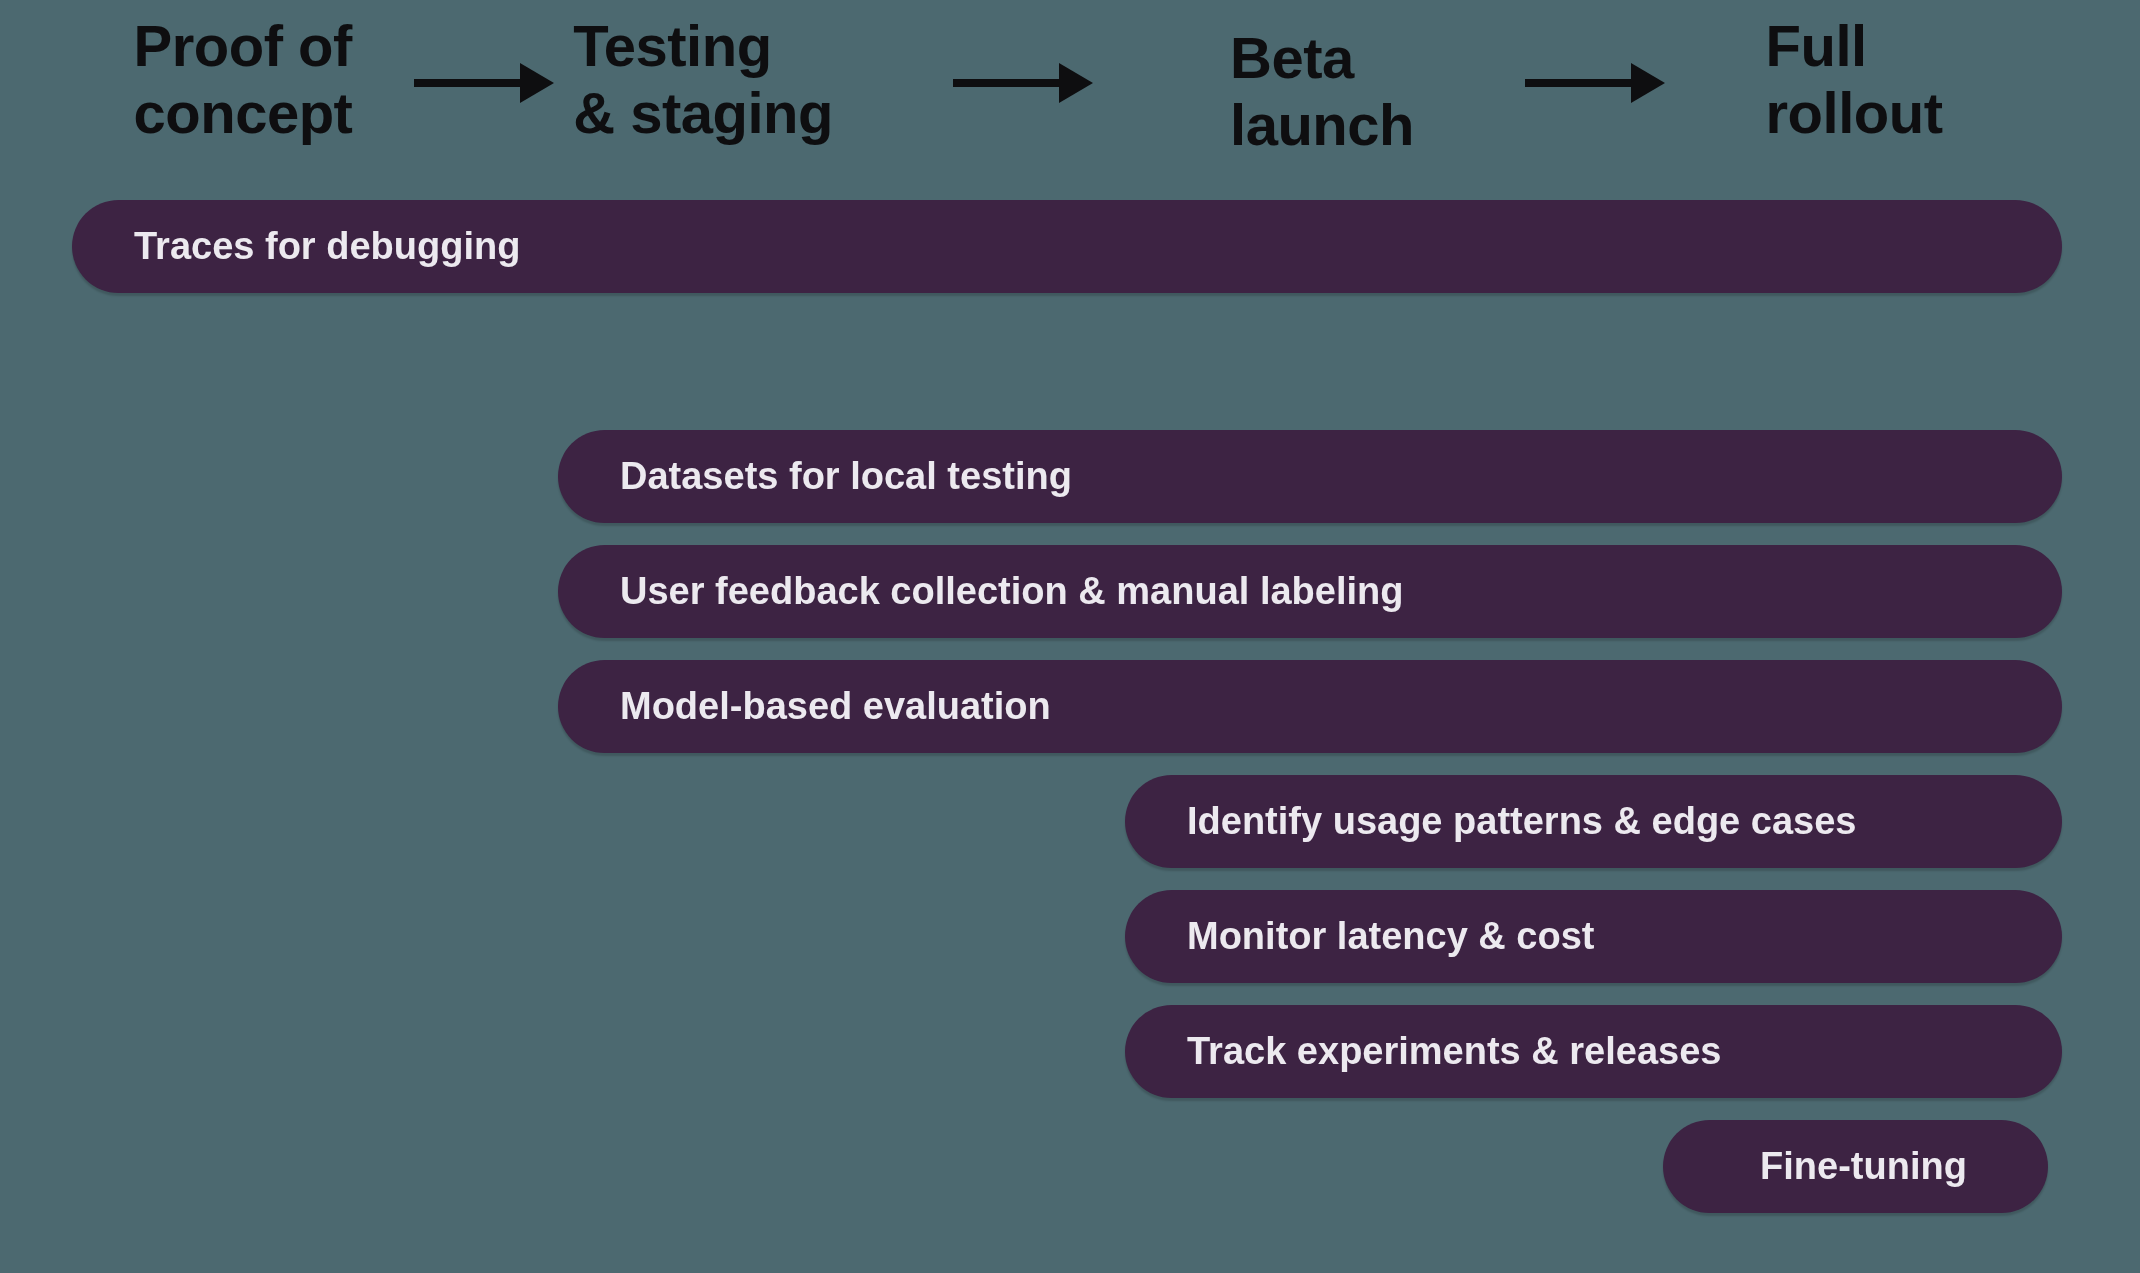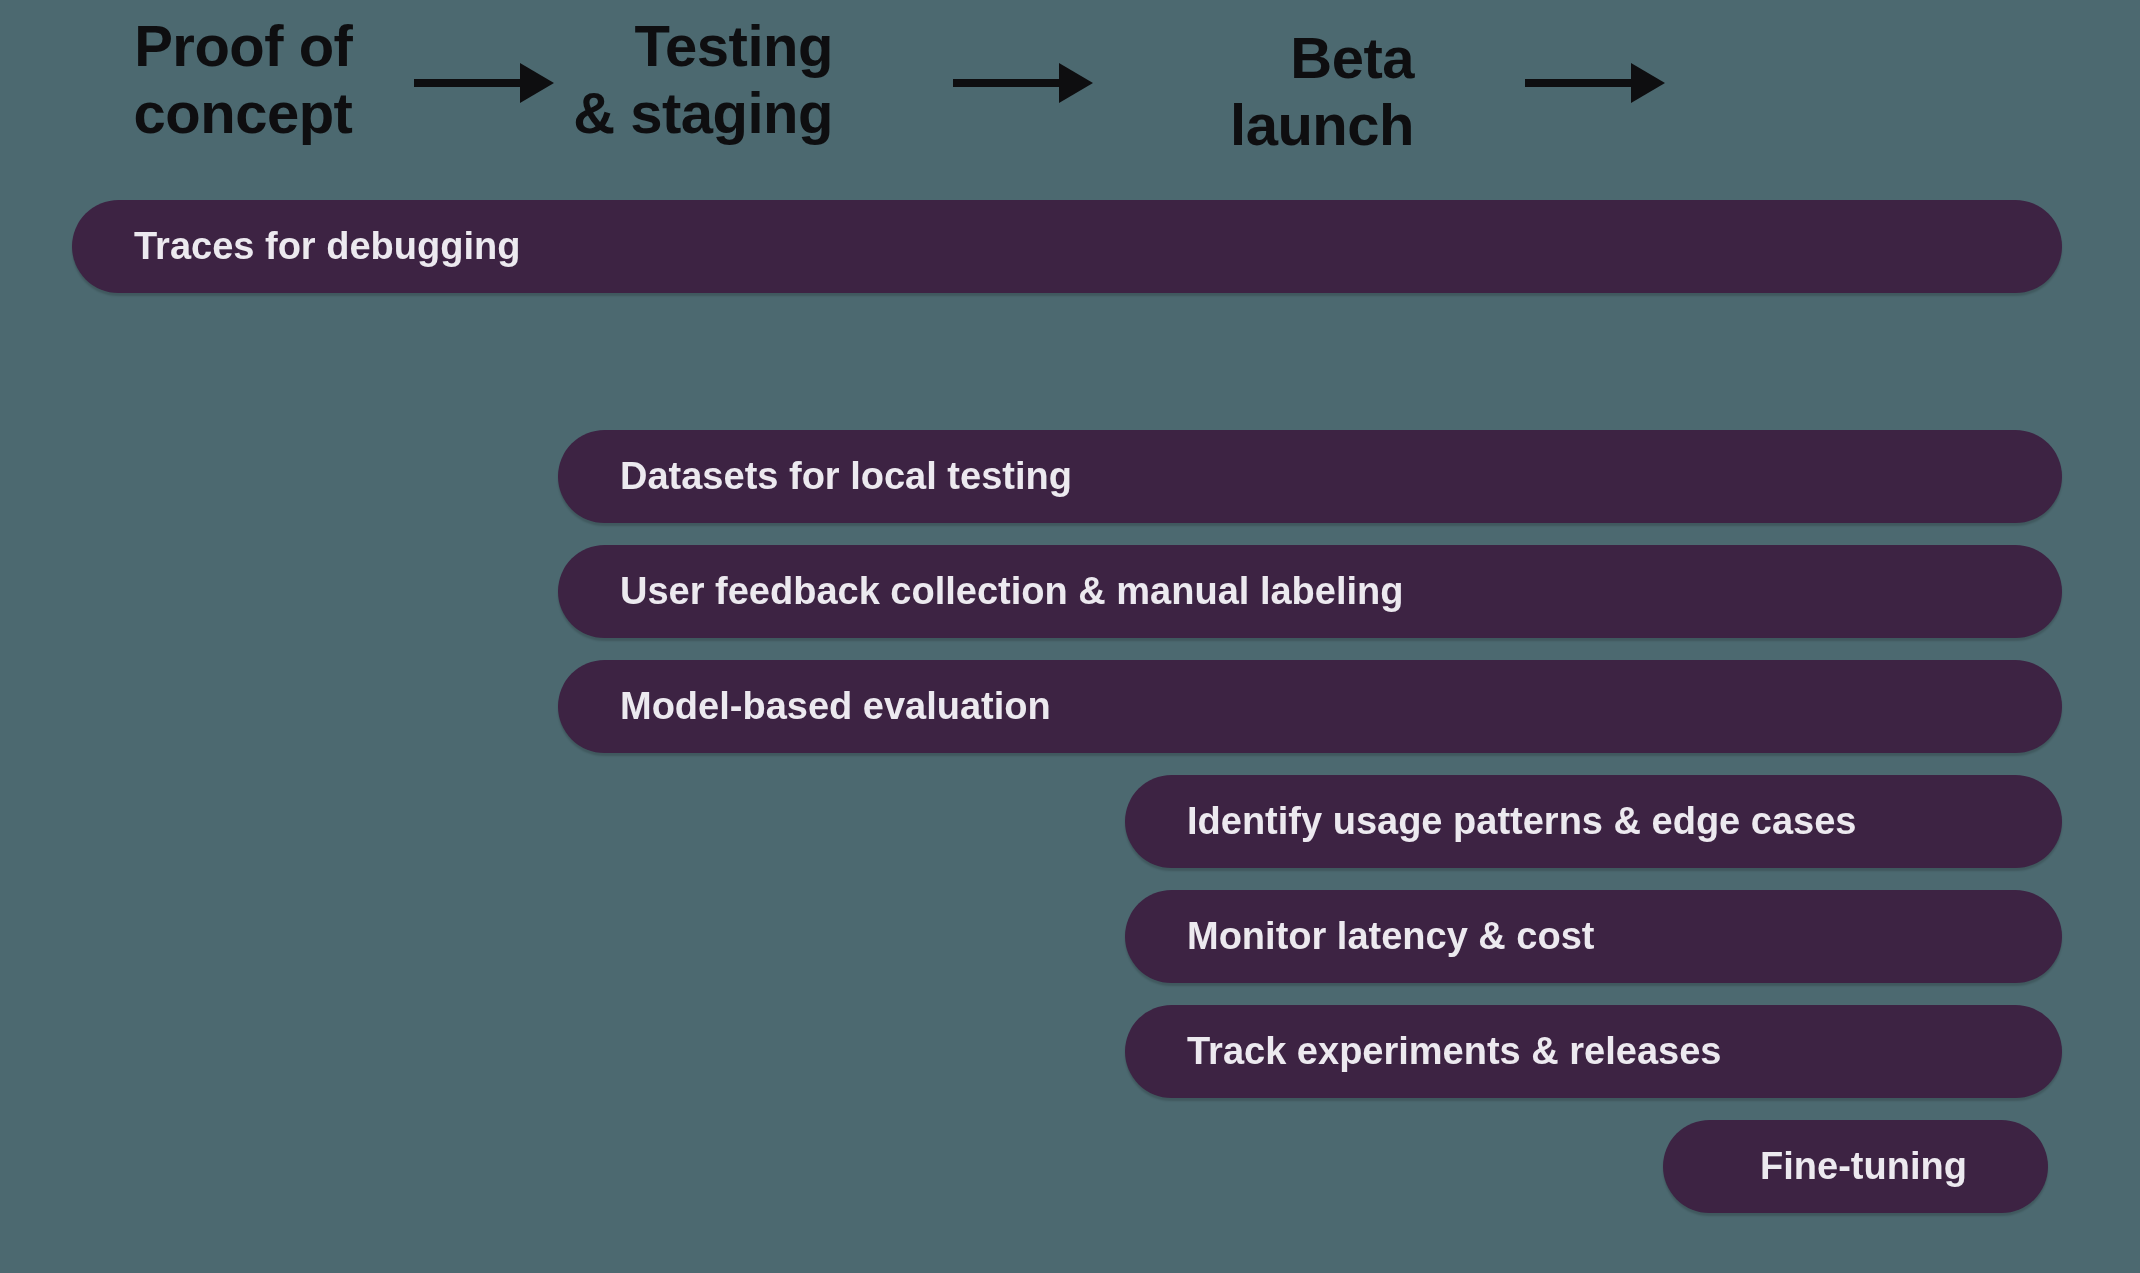--- a/index.html
+++ b/index.html
@@ -17,21 +17,21 @@
     position: relative;
     width: 2140px;
     height: 1273px;
     background: var(--background, #4C6970);
   }
   
   .stage {
     position: absolute;
     top: 12px;
     transform: translateX(-50%);
-    text-align: right;
+    text-align: left;
     font-weight: 700;
     font-size: 58px;
     line-height: 67px;
     letter-spacing: -0.5px;
     white-space: pre-line;
     color: var(--header_text, #0E0E10);
   }
   .stage-1 { left: 243px; }
   .stage-2 { left: 703px; }
   .stage-3 { left: 1322px; margin-top: 12px; }
@@ -93,20 +93,22 @@
 
   <div class="stage stage-1">Proof of
 concept</div>
   <div class="arrow arrow-1"></div>
   <div class="stage stage-2">Testing
 &amp; staging</div>
   <div class="arrow arrow-2"></div>
   <div class="stage stage-3">Beta
 launch</div>
   <div class="arrow arrow-3"></div>
+  <div class="stage stage-4">Full
+rollout</div>
 
   <div class="bar bar-1">
     <span class="bar-label">Traces for debugging</span>
   </div>
   <div class="bar bar-3">
     <span class="bar-label">Datasets for local testing</span>
   </div>
   <div class="bar bar-4">
     <span class="bar-label">User feedback collection &amp; manual labeling</span>
   </div>

